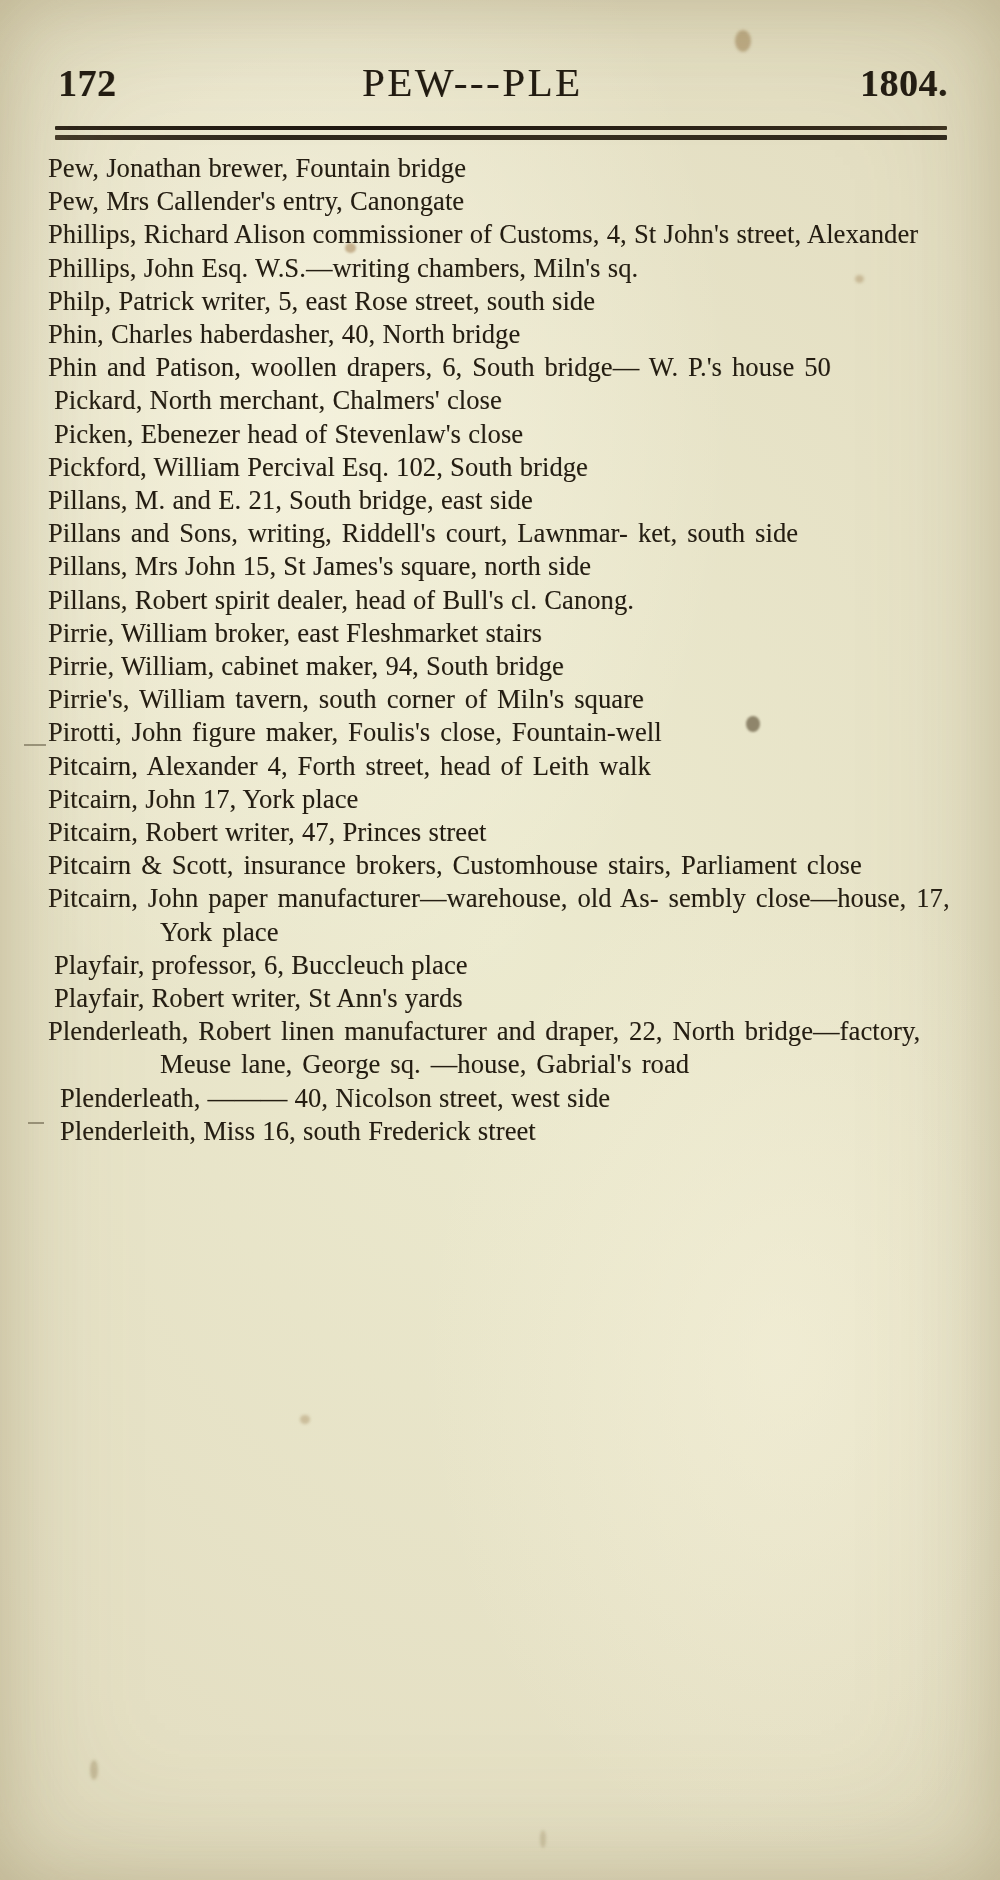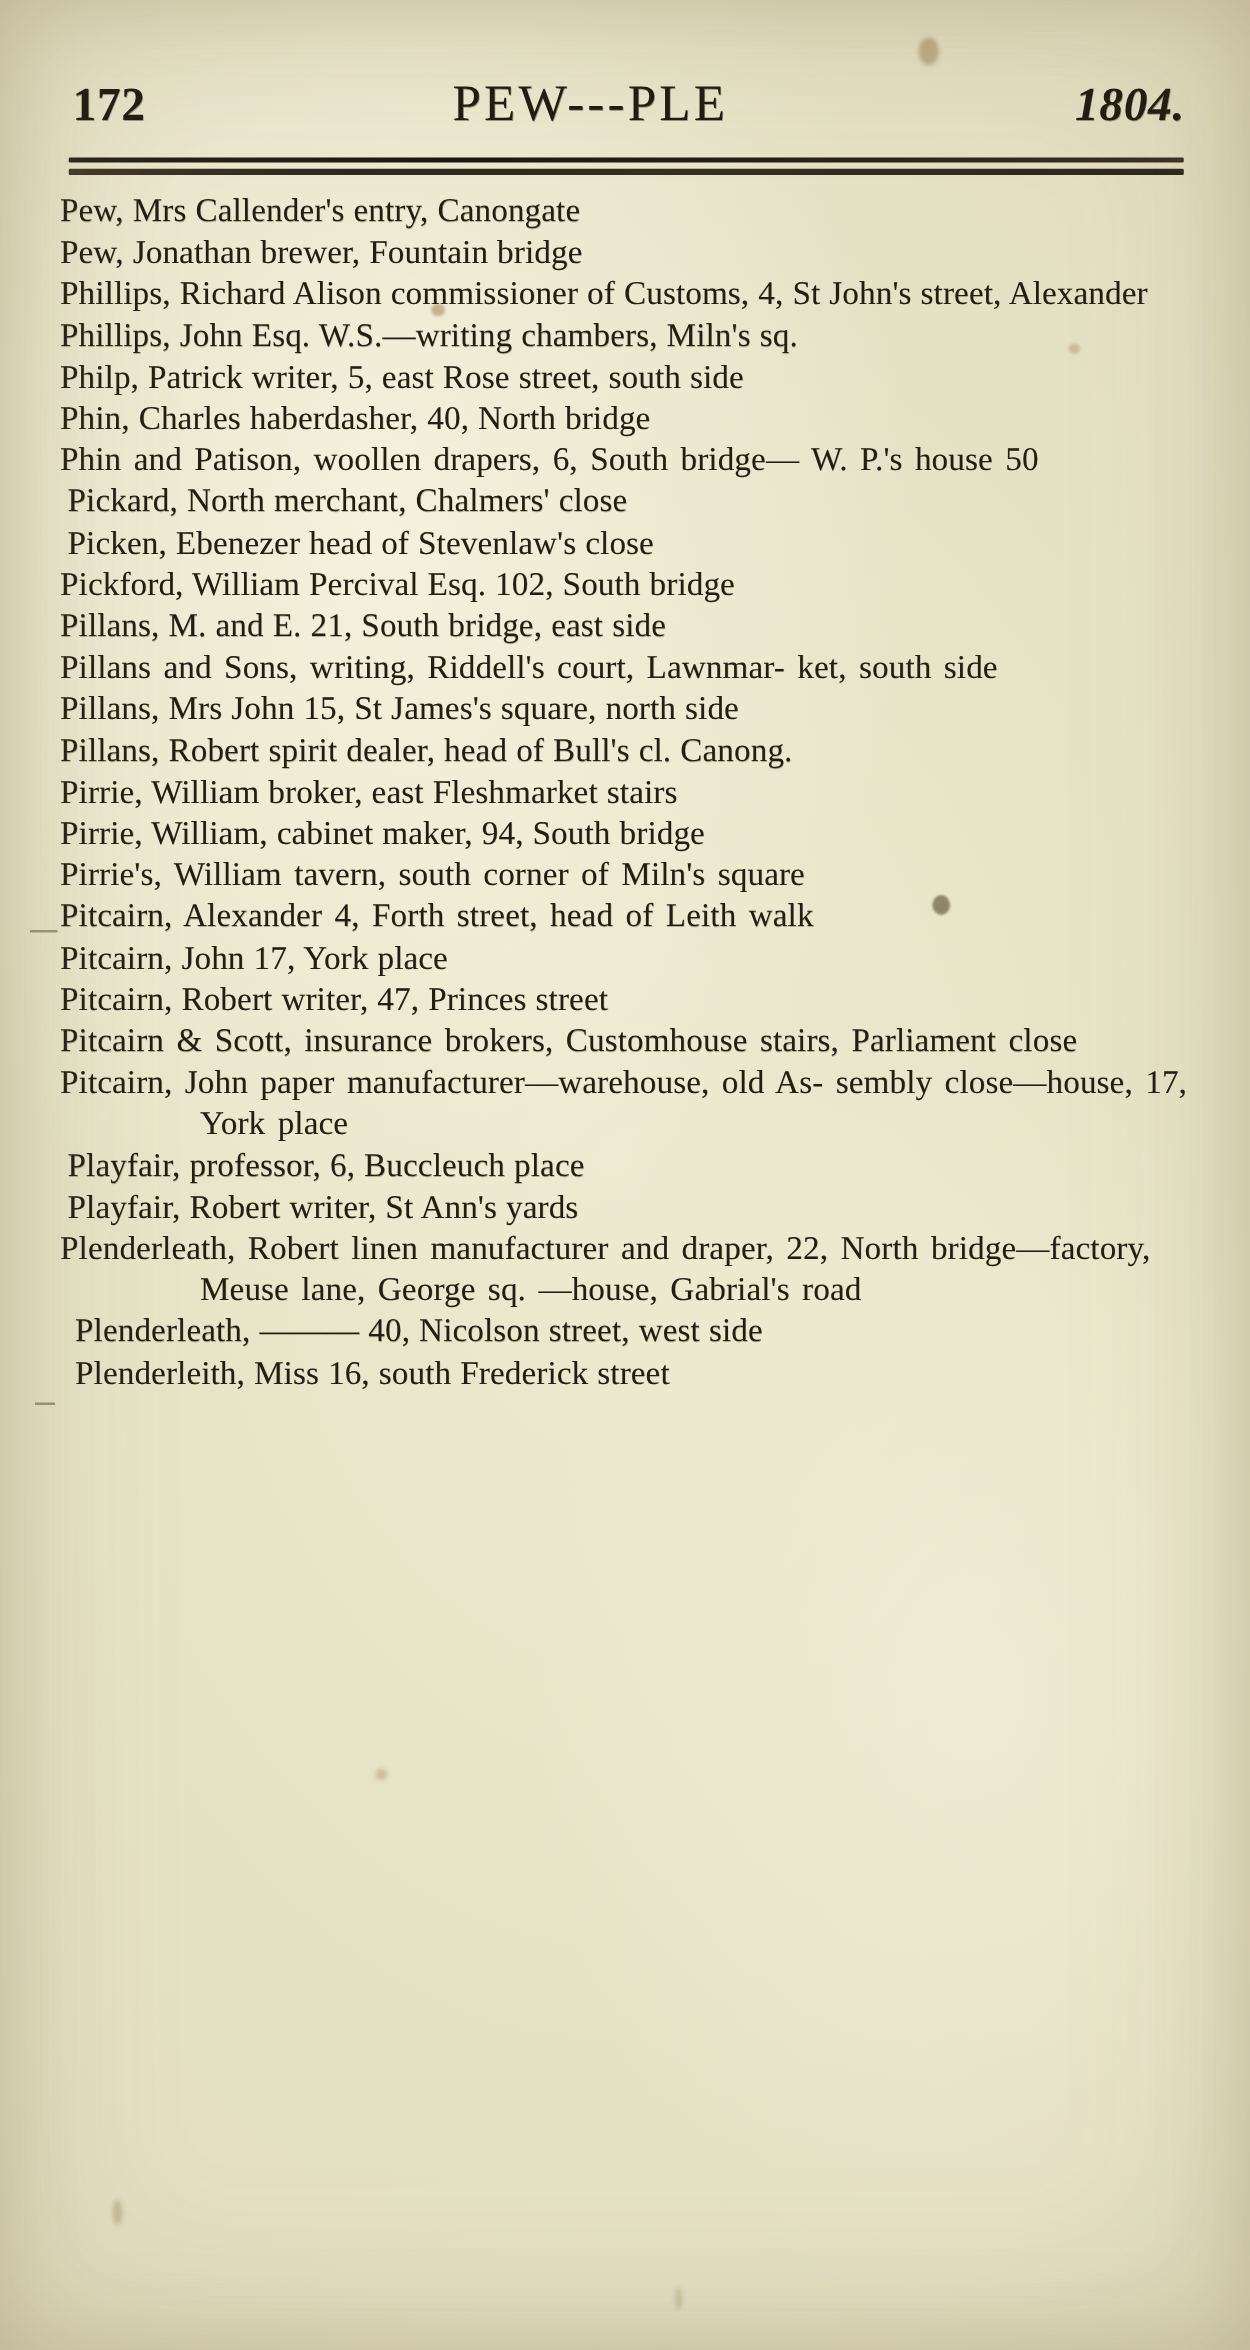--- a/index.html
+++ b/index.html
@@ -47,21 +47,21 @@
     font-family: "Liberation Serif", "DejaVu Serif", serif;
     text-shadow: 0.5px 0.4px 0 rgba(35,28,16,0.38);
   }
   #head-title {
     font-size: 41px;
     font-weight: 400;
     letter-spacing: 2.5px;
     transform: translateX(-14px);
     text-shadow: 0.6px 0.4px 0 rgba(35,28,16,0.4);
   }
-  #head-year { transform: translateX(4px); font-style: italic; }
+  #head-year { transform: translateX(4px); }
 
   
   #rule {
     position: absolute;
     left: 55px;
     top: 126px;
     width: 892px;
   }
   #rule .r1 {
     height: 4px;
@@ -143,37 +143,38 @@
 
   <div id="rule">
     <div class="r1"></div>
     <div class="r2"></div>
   </div>
 
   <div class="margin-mark" style="left:24px; top:744px; width:22px; height:2px;"></div>
   <div class="margin-mark" style="left:28px; top:1122px; width:16px; height:2px;"></div>
 
   <div id="entries">
+      <p class="entry"><span>Pew, Jonathan brewer, Fountain bridge</span></p>
       <p class="entry"><span>Pew, Mrs Callender's entry, Canongate</span></p>
-      <p class="entry"><span>Pew, Jonathan brewer, Fountain bridge</span></p>
       <p class="entry hang"><span>Phillips, Richard Alison commissioner of Customs, 4,</span> <span>St John's street, Alexander</span></p>
       <p class="entry"><span>Phillips, John Esq. W.S.—writing chambers, Miln's sq.</span></p>
       <p class="entry"><span>Philp, Patrick writer, 5, east Rose street, south side</span></p>
       <p class="entry"><span>Phin, Charles haberdasher, 40, North bridge</span></p>
       <p class="entry hang loose"><span>Phin and Patison, woollen drapers, 6, South bridge—</span> <span>W. P.'s house 50</span></p>
       <p class="entry inset-b"><span>Pickard, North merchant, Chalmers' close</span></p>
       <p class="entry inset-b"><span>Picken, Ebenezer head of Stevenlaw's close</span></p>
       <p class="entry"><span>Pickford, William Percival Esq. 102, South bridge</span></p>
       <p class="entry"><span>Pillans, M. and E. 21, South bridge, east side</span></p>
       <p class="entry hang loose"><span>Pillans and Sons, writing, Riddell's court, Lawnmar-</span> <span>ket, south side</span></p>
       <p class="entry"><span>Pillans, Mrs John 15, St James's square, north side</span></p>
       <p class="entry"><span>Pillans, Robert spirit dealer, head of Bull's cl. Canong.</span></p>
       <p class="entry"><span>Pirrie, William broker, east Fleshmarket stairs</span></p>
       <p class="entry"><span>Pirrie, William, cabinet maker, 94, South bridge</span></p>
       <p class="entry loose"><span>Pirrie's, William tavern, south corner of Miln's square</span></p>
+      <p class="entry loose"><span>Pirotti, John figure maker, Foulis's close, Fountain-well</span></p>
       <p class="entry loose"><span>Pitcairn, Alexander 4, Forth street, head of Leith walk</span></p>
       <p class="entry"><span>Pitcairn, John 17, York place</span></p>
       <p class="entry"><span>Pitcairn, Robert writer, 47, Princes street</span></p>
       <p class="entry hang loose"><span>Pitcairn &amp; Scott, insurance brokers, Customhouse stairs,</span> <span>Parliament close</span></p>
       <p class="entry hang loose"><span>Pitcairn, John paper manufacturer—warehouse, old As-</span> <span>sembly close—house, 17, York place</span></p>
       <p class="entry inset-b"><span>Playfair, professor, 6, Buccleuch place</span></p>
       <p class="entry inset-b"><span>Playfair, Robert writer, St Ann's yards</span></p>
       <p class="entry hang loose"><span>Plenderleath, Robert linen manufacturer and draper, 22,</span> <span>North bridge—factory, Meuse lane, George sq.</span> <span>—house, Gabrial's road</span></p>
       <p class="entry inset-a"><span>Plenderleath, ——— 40, Nicolson street, west side</span></p>
       <p class="entry inset-a"><span>Plenderleith, Miss 16, south Frederick street</span></p>

